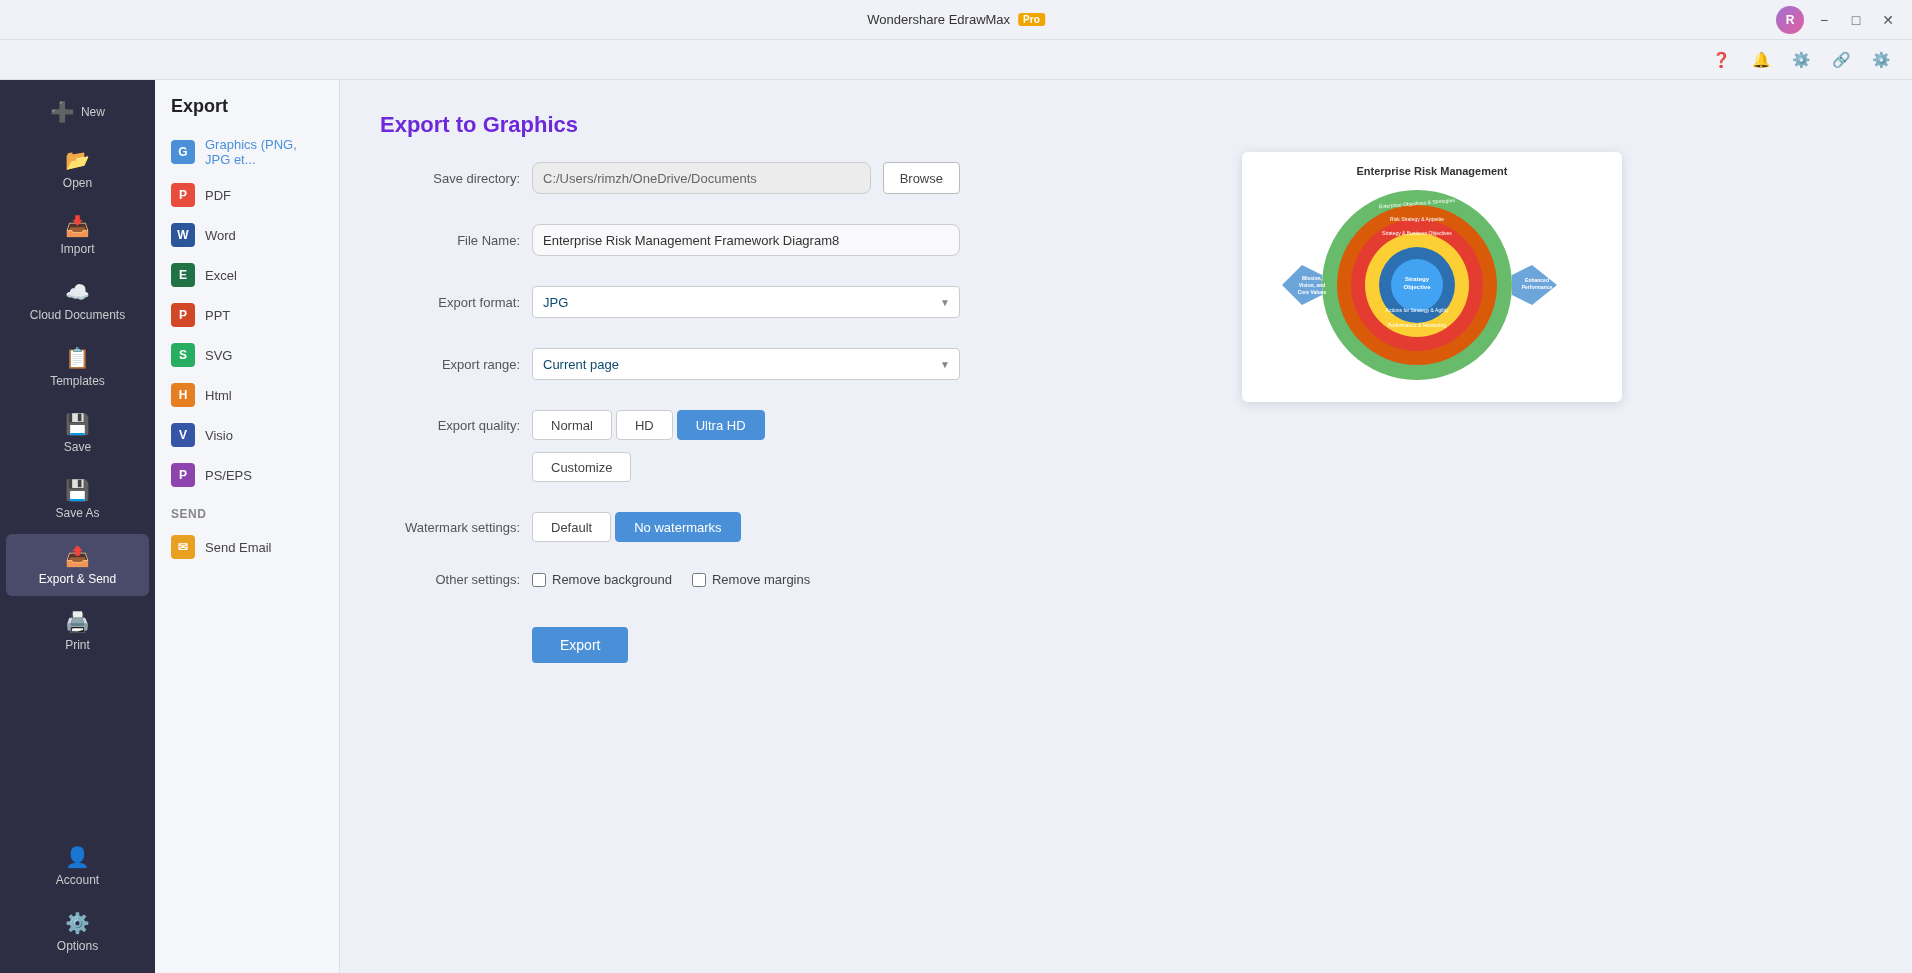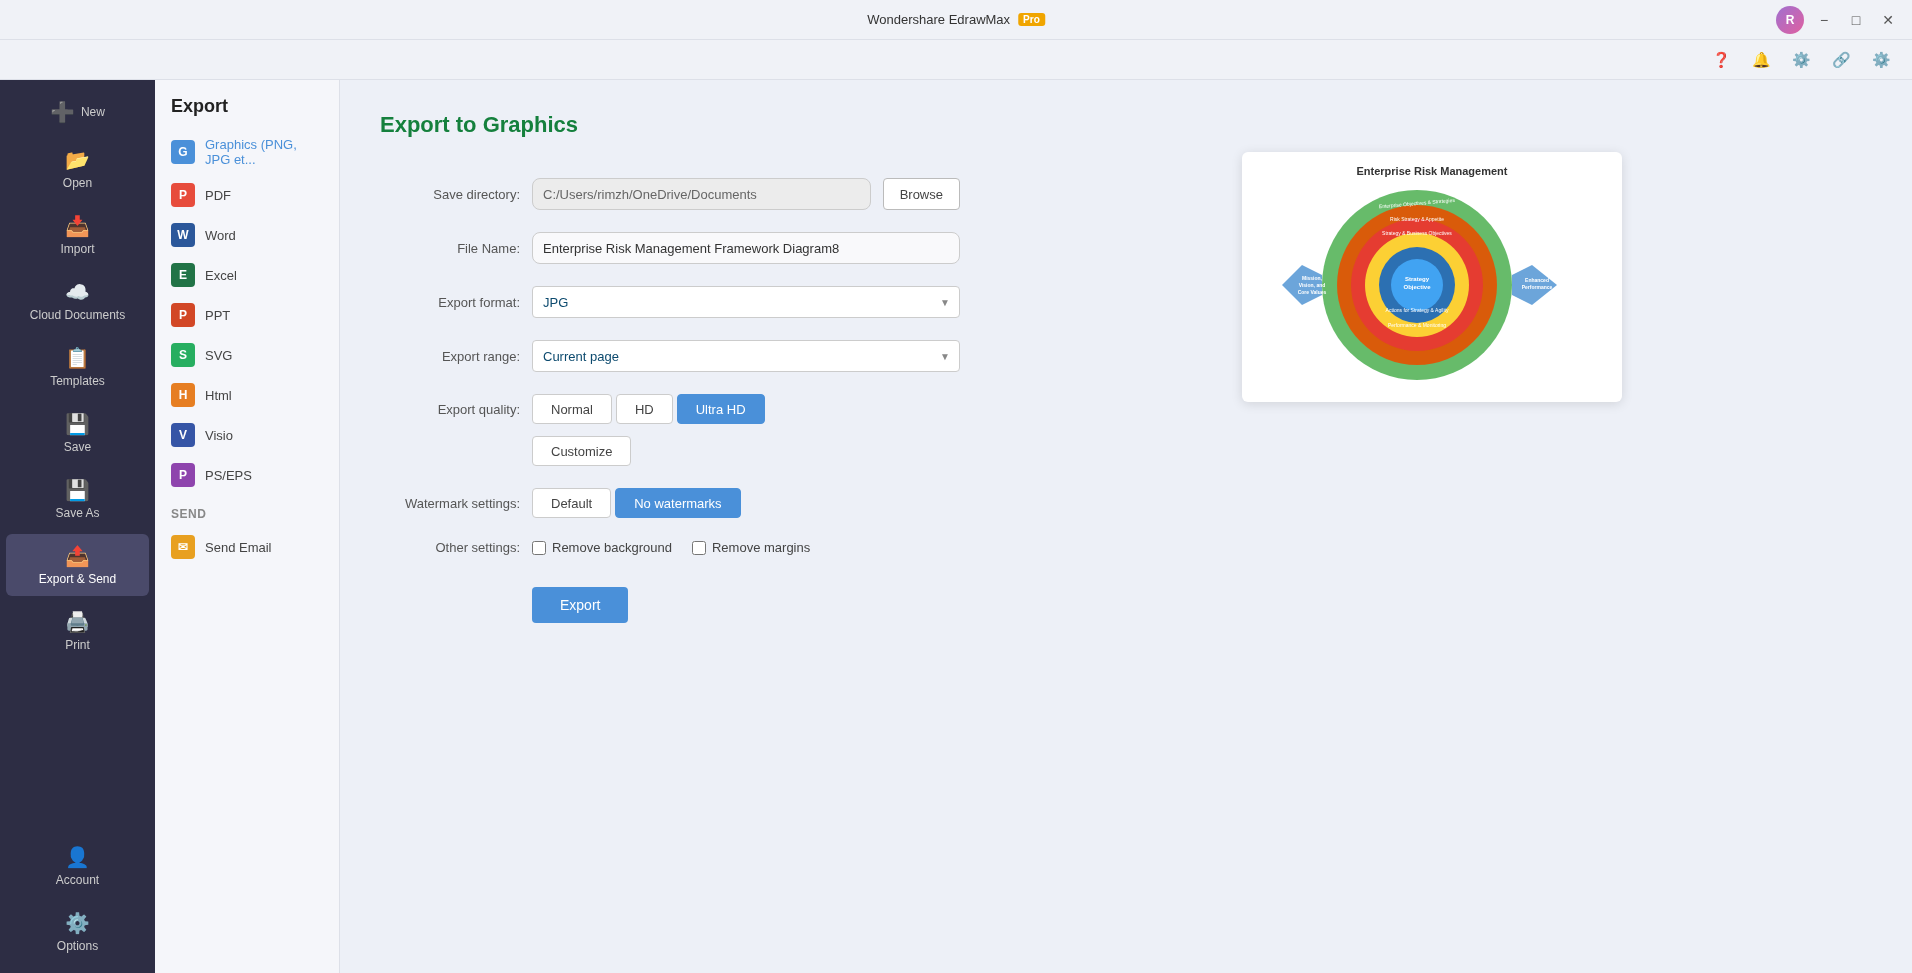--- a/index.html
+++ b/index.html
@@ -183,28 +183,28 @@
       gap: 32px;
     }
 
     .export-form {
       flex: 0 0 580px;
     }
 
     .form-title {
       font-size: 22px;
       font-weight: 600;
-      color: #15803d;
-      margin-bottom: 40px;
+      color: #6d28d9;
+      margin-bottom: 24px;
     }
 
     .form-row {
       display: flex;
       align-items: center;
-      margin-bottom: 22px;
+      margin-bottom: 30px;
       gap: 12px;
     }
 
     .form-label {
       width: 140px;
       font-size: 13px;
       color: #555;
       flex-shrink: 0;
       text-align: right;
     }

